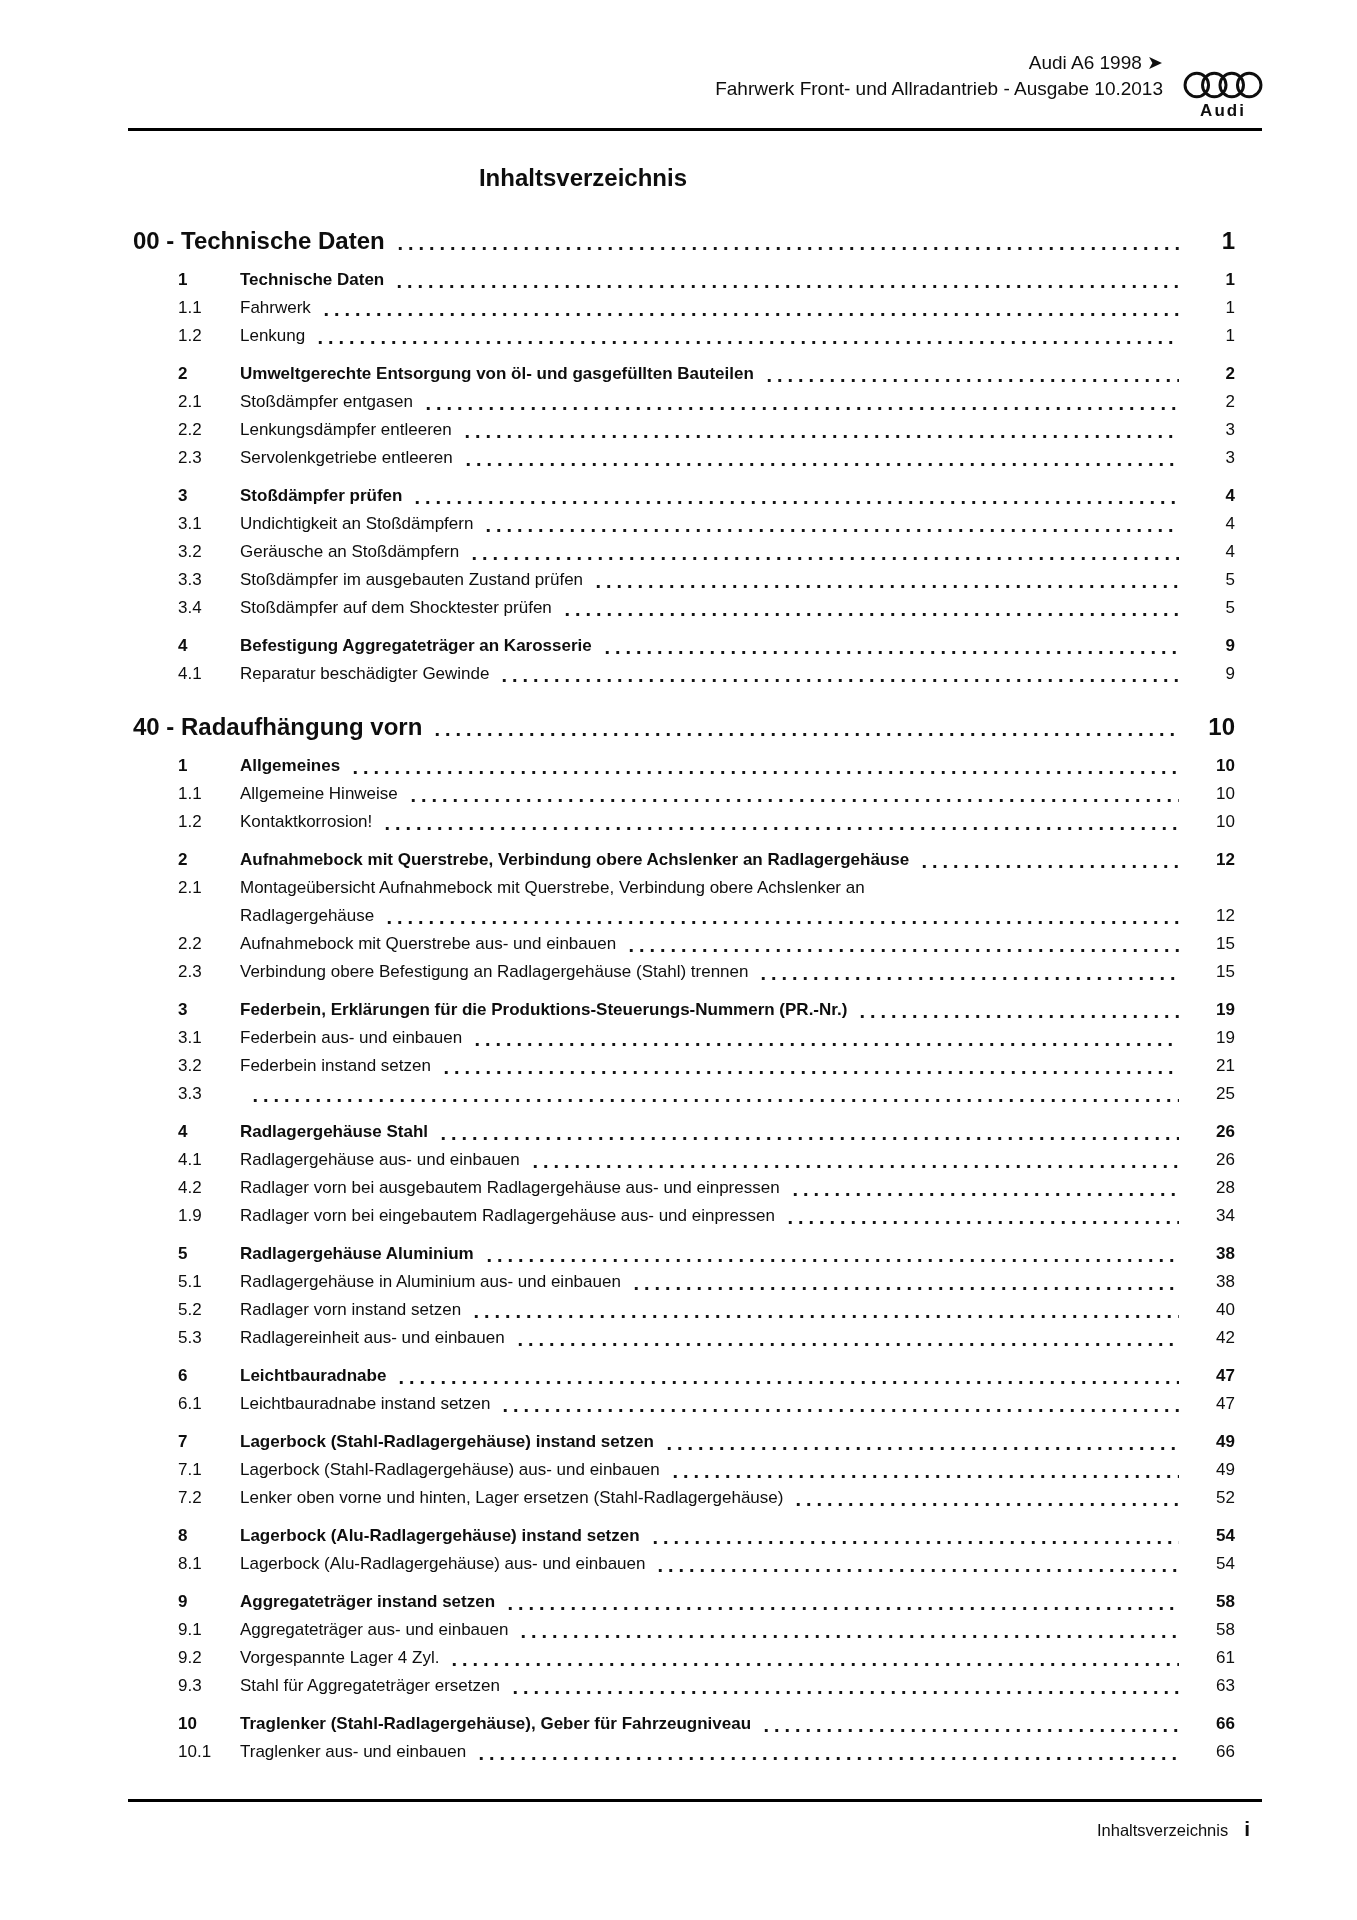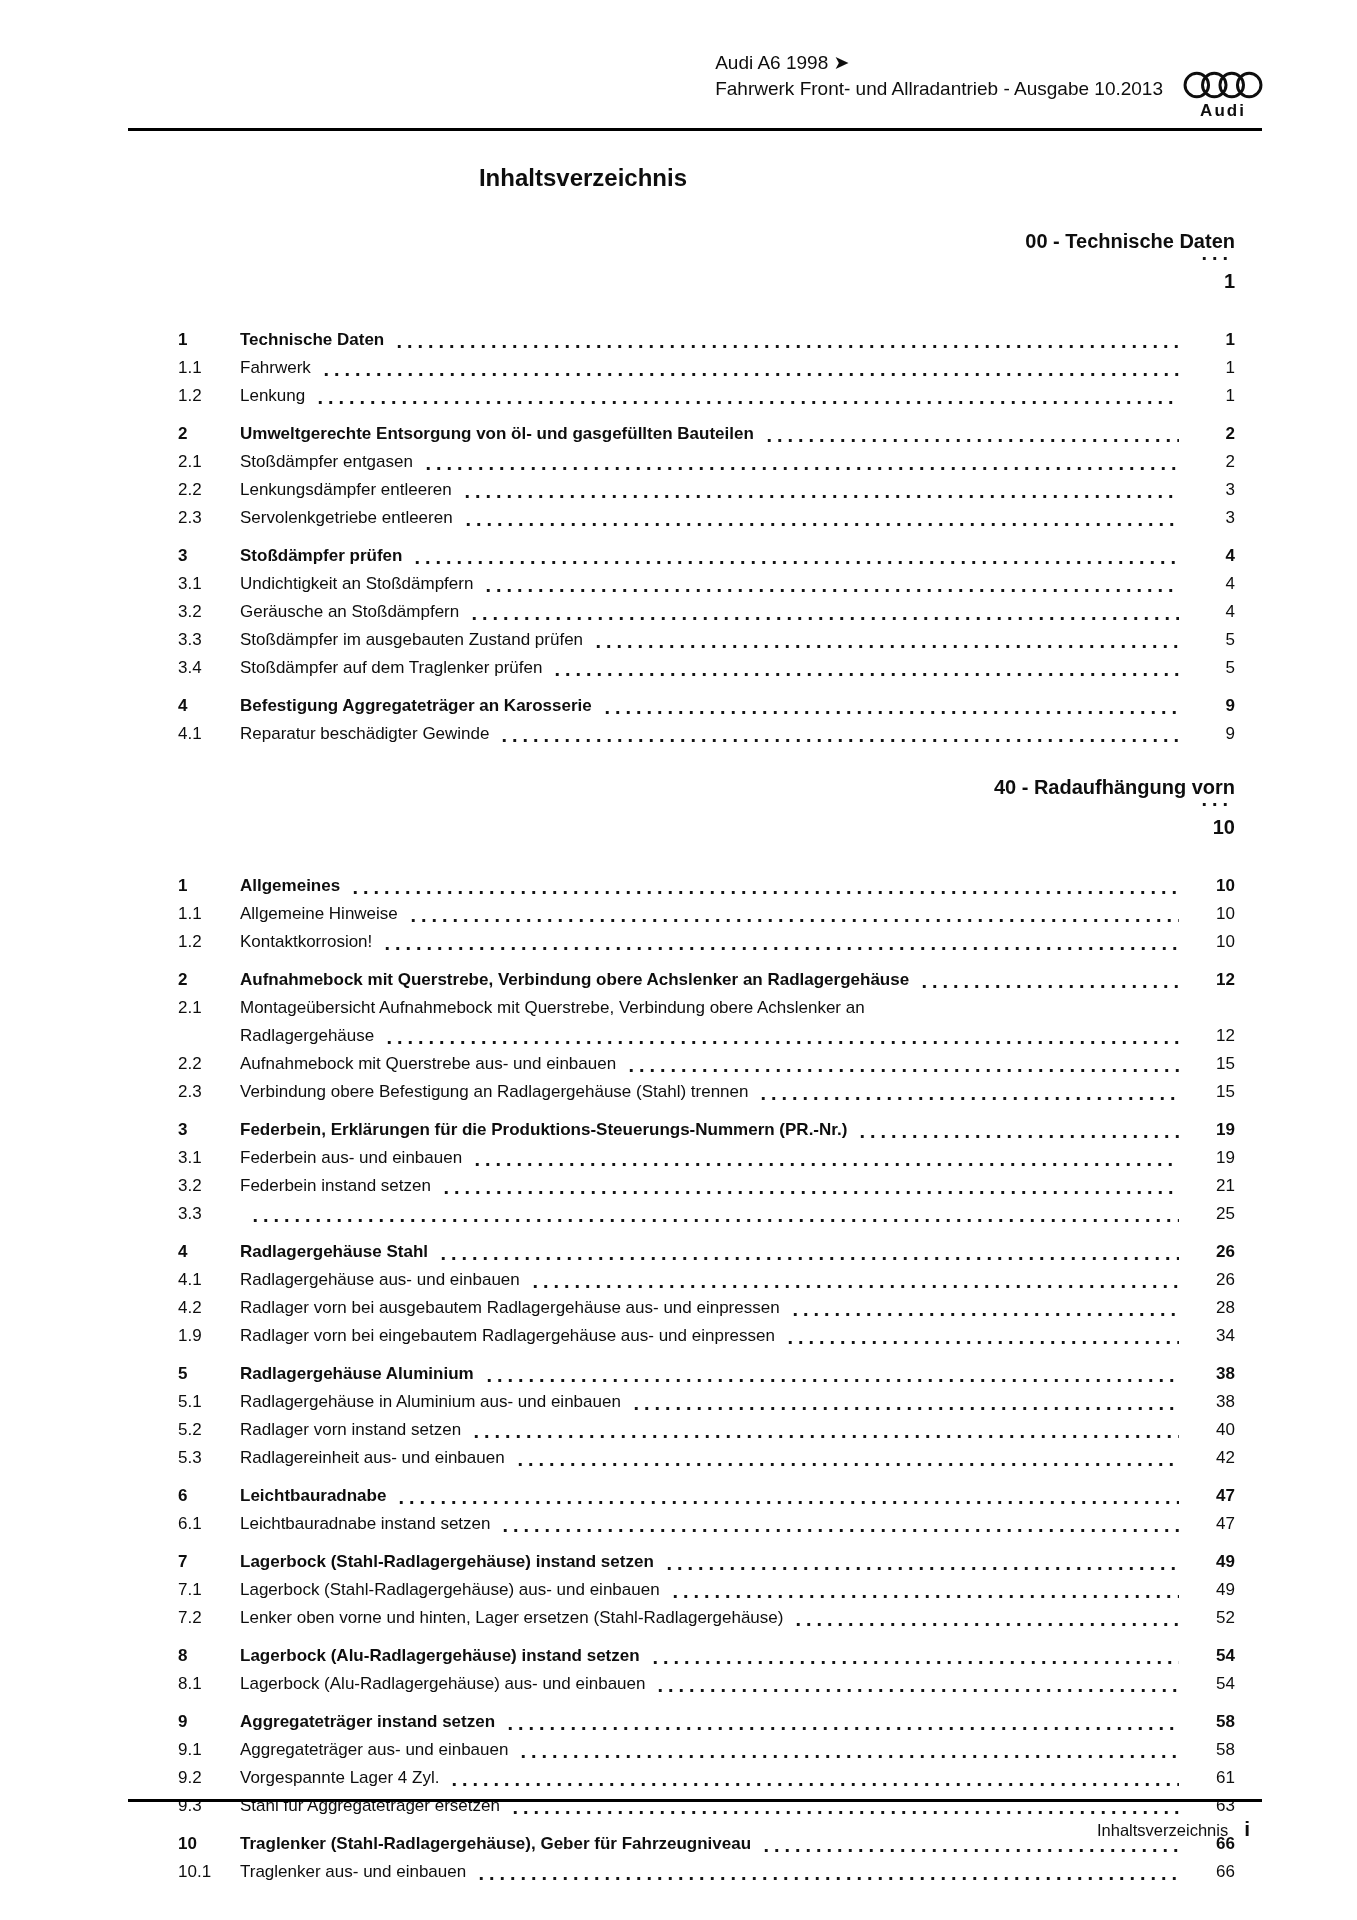--- a/index.html
+++ b/index.html
@@ -4,40 +4,40 @@
 <style>
   html,body{margin:0;padding:0;}
   body{
     width:1357px;height:1920px;overflow:hidden;background:#ffffff;
     font-family:"Liberation Sans","DejaVu Sans",sans-serif;color:#0e0e0e;
     position:relative;
   }
   
   .header{position:relative;height:138px;}
   .header-text{
-    position:absolute;right:194px;top:50px;
+    position:absolute;right:194px;top:50px;text-align:right;
     font-size:19px;line-height:26px;white-space:nowrap;
   }
   .logo{position:absolute;left:1182px;top:70px;width:82px;text-align:center;}
   .logo svg{display:block;margin:0 auto;}
   .logo-word{
     font-size:17px;font-weight:700;letter-spacing:2px;margin-top:1px;
     transform:scaleY(.92);
   }
   .header-rule{position:absolute;left:128px;top:128px;width:1134px;height:3px;background:#000;}
   
   .content{padding-left:133px;padding-right:0;}
   .page-title{
     width:900px;text-align:center;font-size:24px;font-weight:700;
     margin-top:26px;margin-bottom:34px;
   }
   
   .toc{width:1102px;}
   .row{display:flex;align-items:flex-end;}
-  .chapter-row{font-size:20px;font-weight:700;line-height:30px;margin-top:24px;margin-bottom:7px;flex-direction:column;}
+  .chapter-row{font-size:24px;font-weight:700;line-height:30px;margin-top:24px;margin-bottom:7px;}
   .chapter-row:first-child{margin-top:0;}
   .entry-row{font-size:17px;line-height:28px;padding-left:45px;}
   .entry-row.group-start{margin-top:10px;}
   .entry-row.bold{font-weight:700;}
   .num{width:62px;flex:0 0 62px;}
   .etitle{white-space:nowrap;}
   .leader{
     flex:1 1 auto;height:5px;align-self:flex-end;
     margin:0 6px 5px 10px;min-width:30px;
     background-image:radial-gradient(circle,#141414 1.45px,transparent 1.9px);
@@ -144,21 +144,21 @@
         <span class="pagenum">4</span>
       </div>
       <div class="row entry-row">
         <span class="num">3.3</span>
         <span class="etitle">Stoßdämpfer im ausgebauten Zustand prüfen</span>
         <span class="leader"></span>
         <span class="pagenum">5</span>
       </div>
       <div class="row entry-row">
         <span class="num">3.4</span>
-        <span class="etitle">Stoßdämpfer auf dem Traglenker prüfen</span>
+        <span class="etitle">Stoßdämpfer auf dem Shocktester prüfen</span>
         <span class="leader"></span>
         <span class="pagenum">5</span>
       </div>
       <div class="row entry-row group-start bold">
         <span class="num">4</span>
         <span class="etitle">Befestigung Aggregateträger an Karosserie</span>
         <span class="leader"></span>
         <span class="pagenum">9</span>
       </div>
       <div class="row entry-row">

